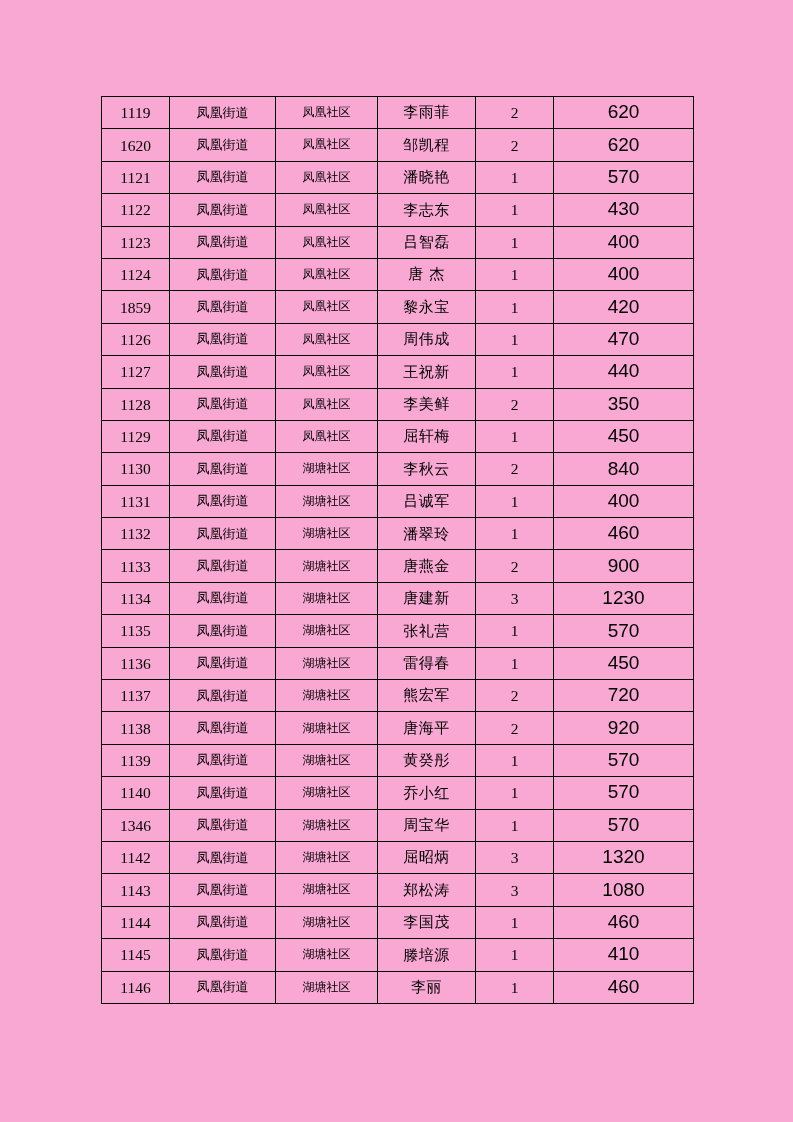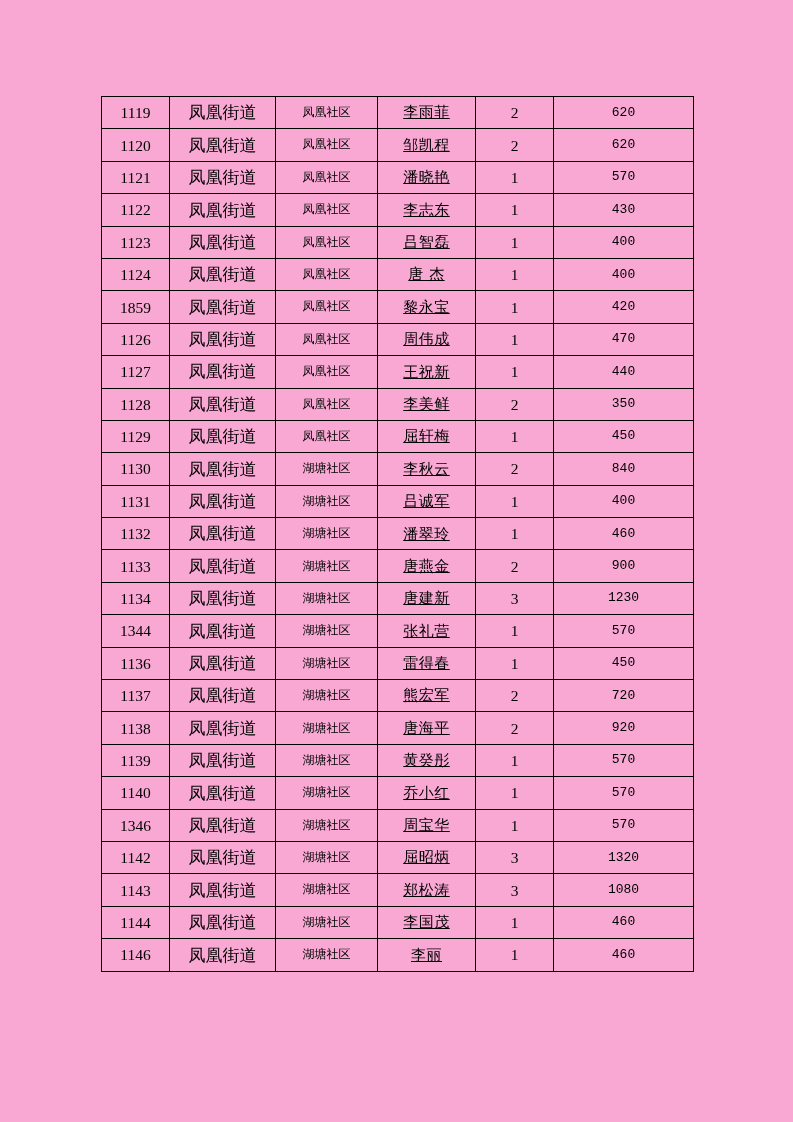--- a/index.html
+++ b/index.html
@@ -39,25 +39,25 @@
     overflow: hidden;
   }
   col.c-id    { width: 68px; }
   col.c-street{ width: 106px; }
   col.c-comm  { width: 102px; }
   col.c-name  { width: 98px; }
   col.c-num   { width: 78px; }
   col.c-amt   { width: 140px; }
 
   td.id    { font-size: 15.5px; font-family: "Liberation Serif", serif; }
-  td.street{ font-size: 17px; font-family: "DejaVu Sans", sans-serif; }
+  td.street{ font-size: 13px; font-family: "DejaVu Sans", sans-serif; }
   td.comm  { font-size: 12px; font-family: "DejaVu Sans", sans-serif; }
-  td.name  { font-size: 15px;   font-family: "DejaVu Sans", sans-serif; letter-spacing: 0.5px; text-decoration: underline; }
+  td.name  { font-size: 15px;   font-family: "DejaVu Sans", sans-serif; letter-spacing: 0.5px; }
   td.num   { font-size: 15.5px; font-family: "Liberation Serif", serif; }
-  td.amt   { font-size: 13px; font-family: Liberation Mono, monospace; }
+  td.amt   { font-size: 19px; font-family: Liberation Sans, sans-serif; }
 </style>
 </head>
 <body>
 
 <div class="page">
   <div class="table-wrap">
     <table class="doc-table">
       <colgroup>
         <col class="c-id">
           <col class="c-street">
@@ -69,21 +69,21 @@
       <tbody>
           <tr>
             <td class="id">1119</td>
             <td class="street">凤凰街道</td>
             <td class="comm">凤凰社区</td>
             <td class="name">李雨菲</td>
             <td class="num">2</td>
             <td class="amt">620</td>
           </tr>
           <tr>
-            <td class="id">1120</td>
+            <td class="id">1620</td>
             <td class="street">凤凰街道</td>
             <td class="comm">凤凰社区</td>
             <td class="name">邹凯程</td>
             <td class="num">2</td>
             <td class="amt">620</td>
           </tr>
           <tr>
             <td class="id">1121</td>
             <td class="street">凤凰街道</td>
             <td class="comm">凤凰社区</td>
@@ -189,21 +189,21 @@
           </tr>
           <tr>
             <td class="id">1134</td>
             <td class="street">凤凰街道</td>
             <td class="comm">湖塘社区</td>
             <td class="name">唐建新</td>
             <td class="num">3</td>
             <td class="amt">1230</td>
           </tr>
           <tr>
-            <td class="id">1344</td>
+            <td class="id">1135</td>
             <td class="street">凤凰街道</td>
             <td class="comm">湖塘社区</td>
             <td class="name">张礼营</td>
             <td class="num">1</td>
             <td class="amt">570</td>
           </tr>
           <tr>
             <td class="id">1136</td>
             <td class="street">凤凰街道</td>
             <td class="comm">湖塘社区</td>
@@ -267,20 +267,28 @@
             <td class="num">3</td>
             <td class="amt">1080</td>
           </tr>
           <tr>
             <td class="id">1144</td>
             <td class="street">凤凰街道</td>
             <td class="comm">湖塘社区</td>
             <td class="name">李国茂</td>
             <td class="num">1</td>
             <td class="amt">460</td>
+          </tr>
+          <tr>
+            <td class="id">1145</td>
+            <td class="street">凤凰街道</td>
+            <td class="comm">湖塘社区</td>
+            <td class="name">滕培源</td>
+            <td class="num">1</td>
+            <td class="amt">410</td>
           </tr>
           <tr>
             <td class="id">1146</td>
             <td class="street">凤凰街道</td>
             <td class="comm">湖塘社区</td>
             <td class="name">李丽</td>
             <td class="num">1</td>
             <td class="amt">460</td>
           </tr>
         </tbody>

